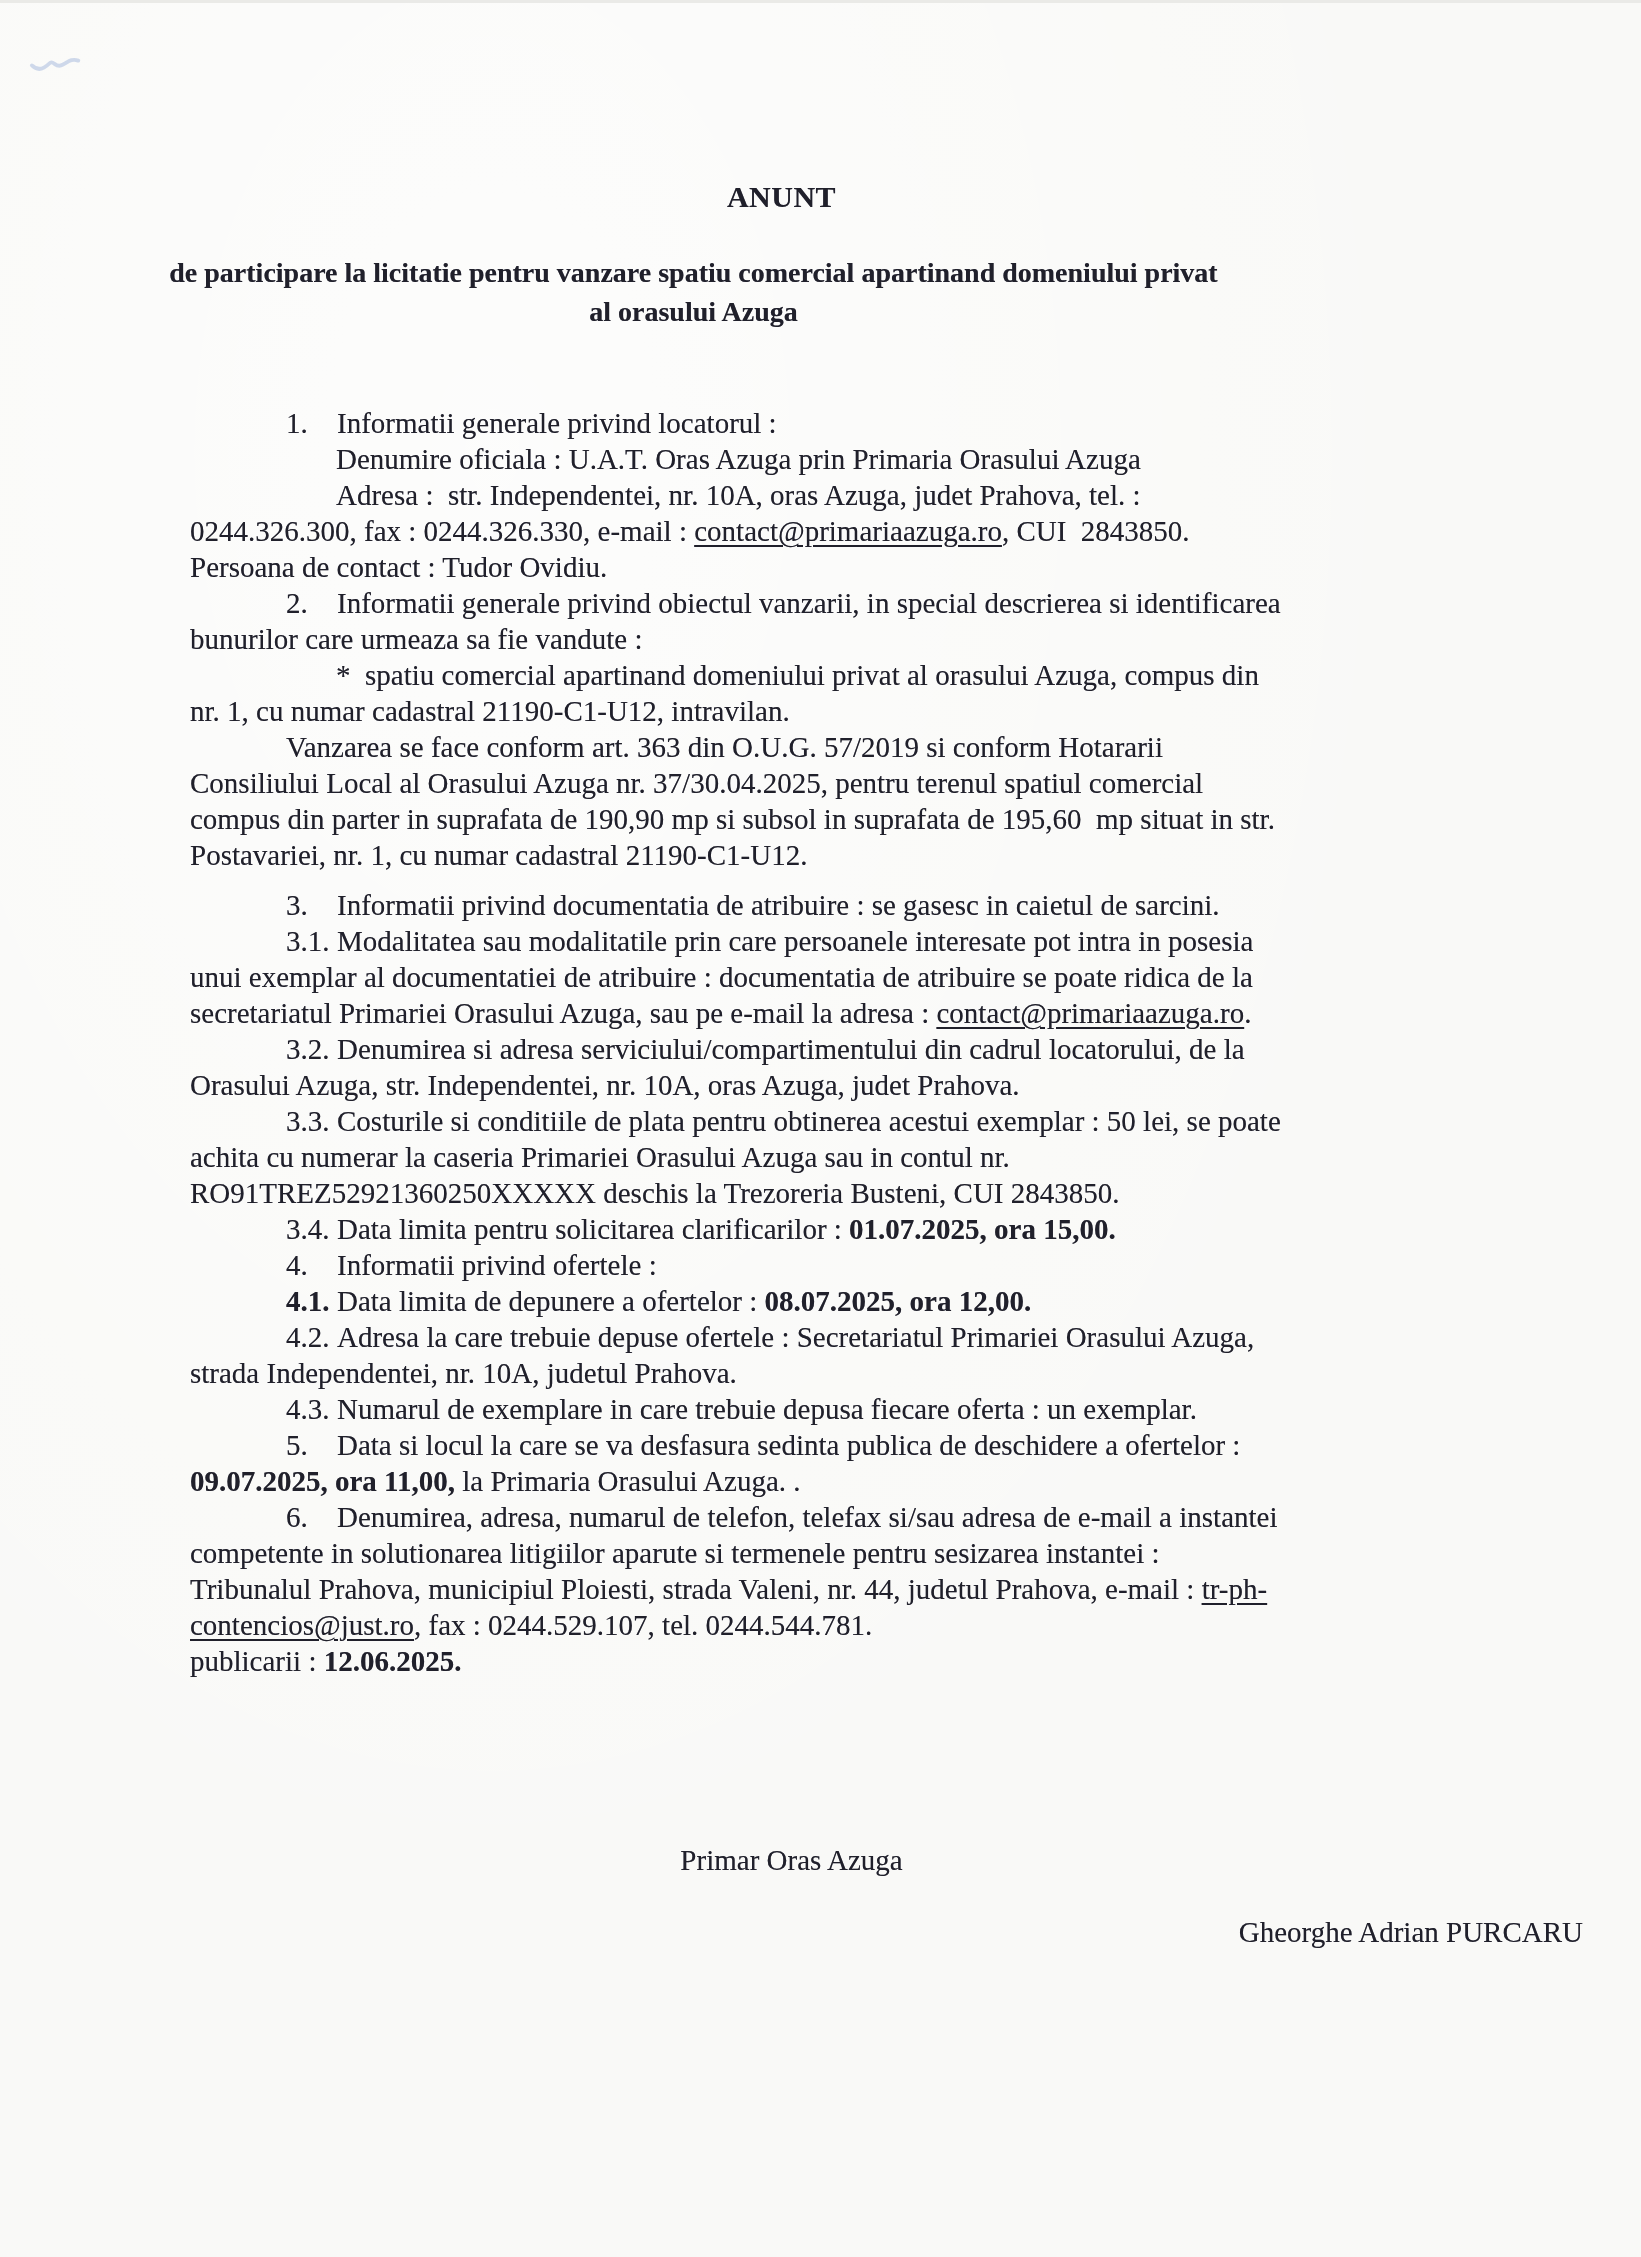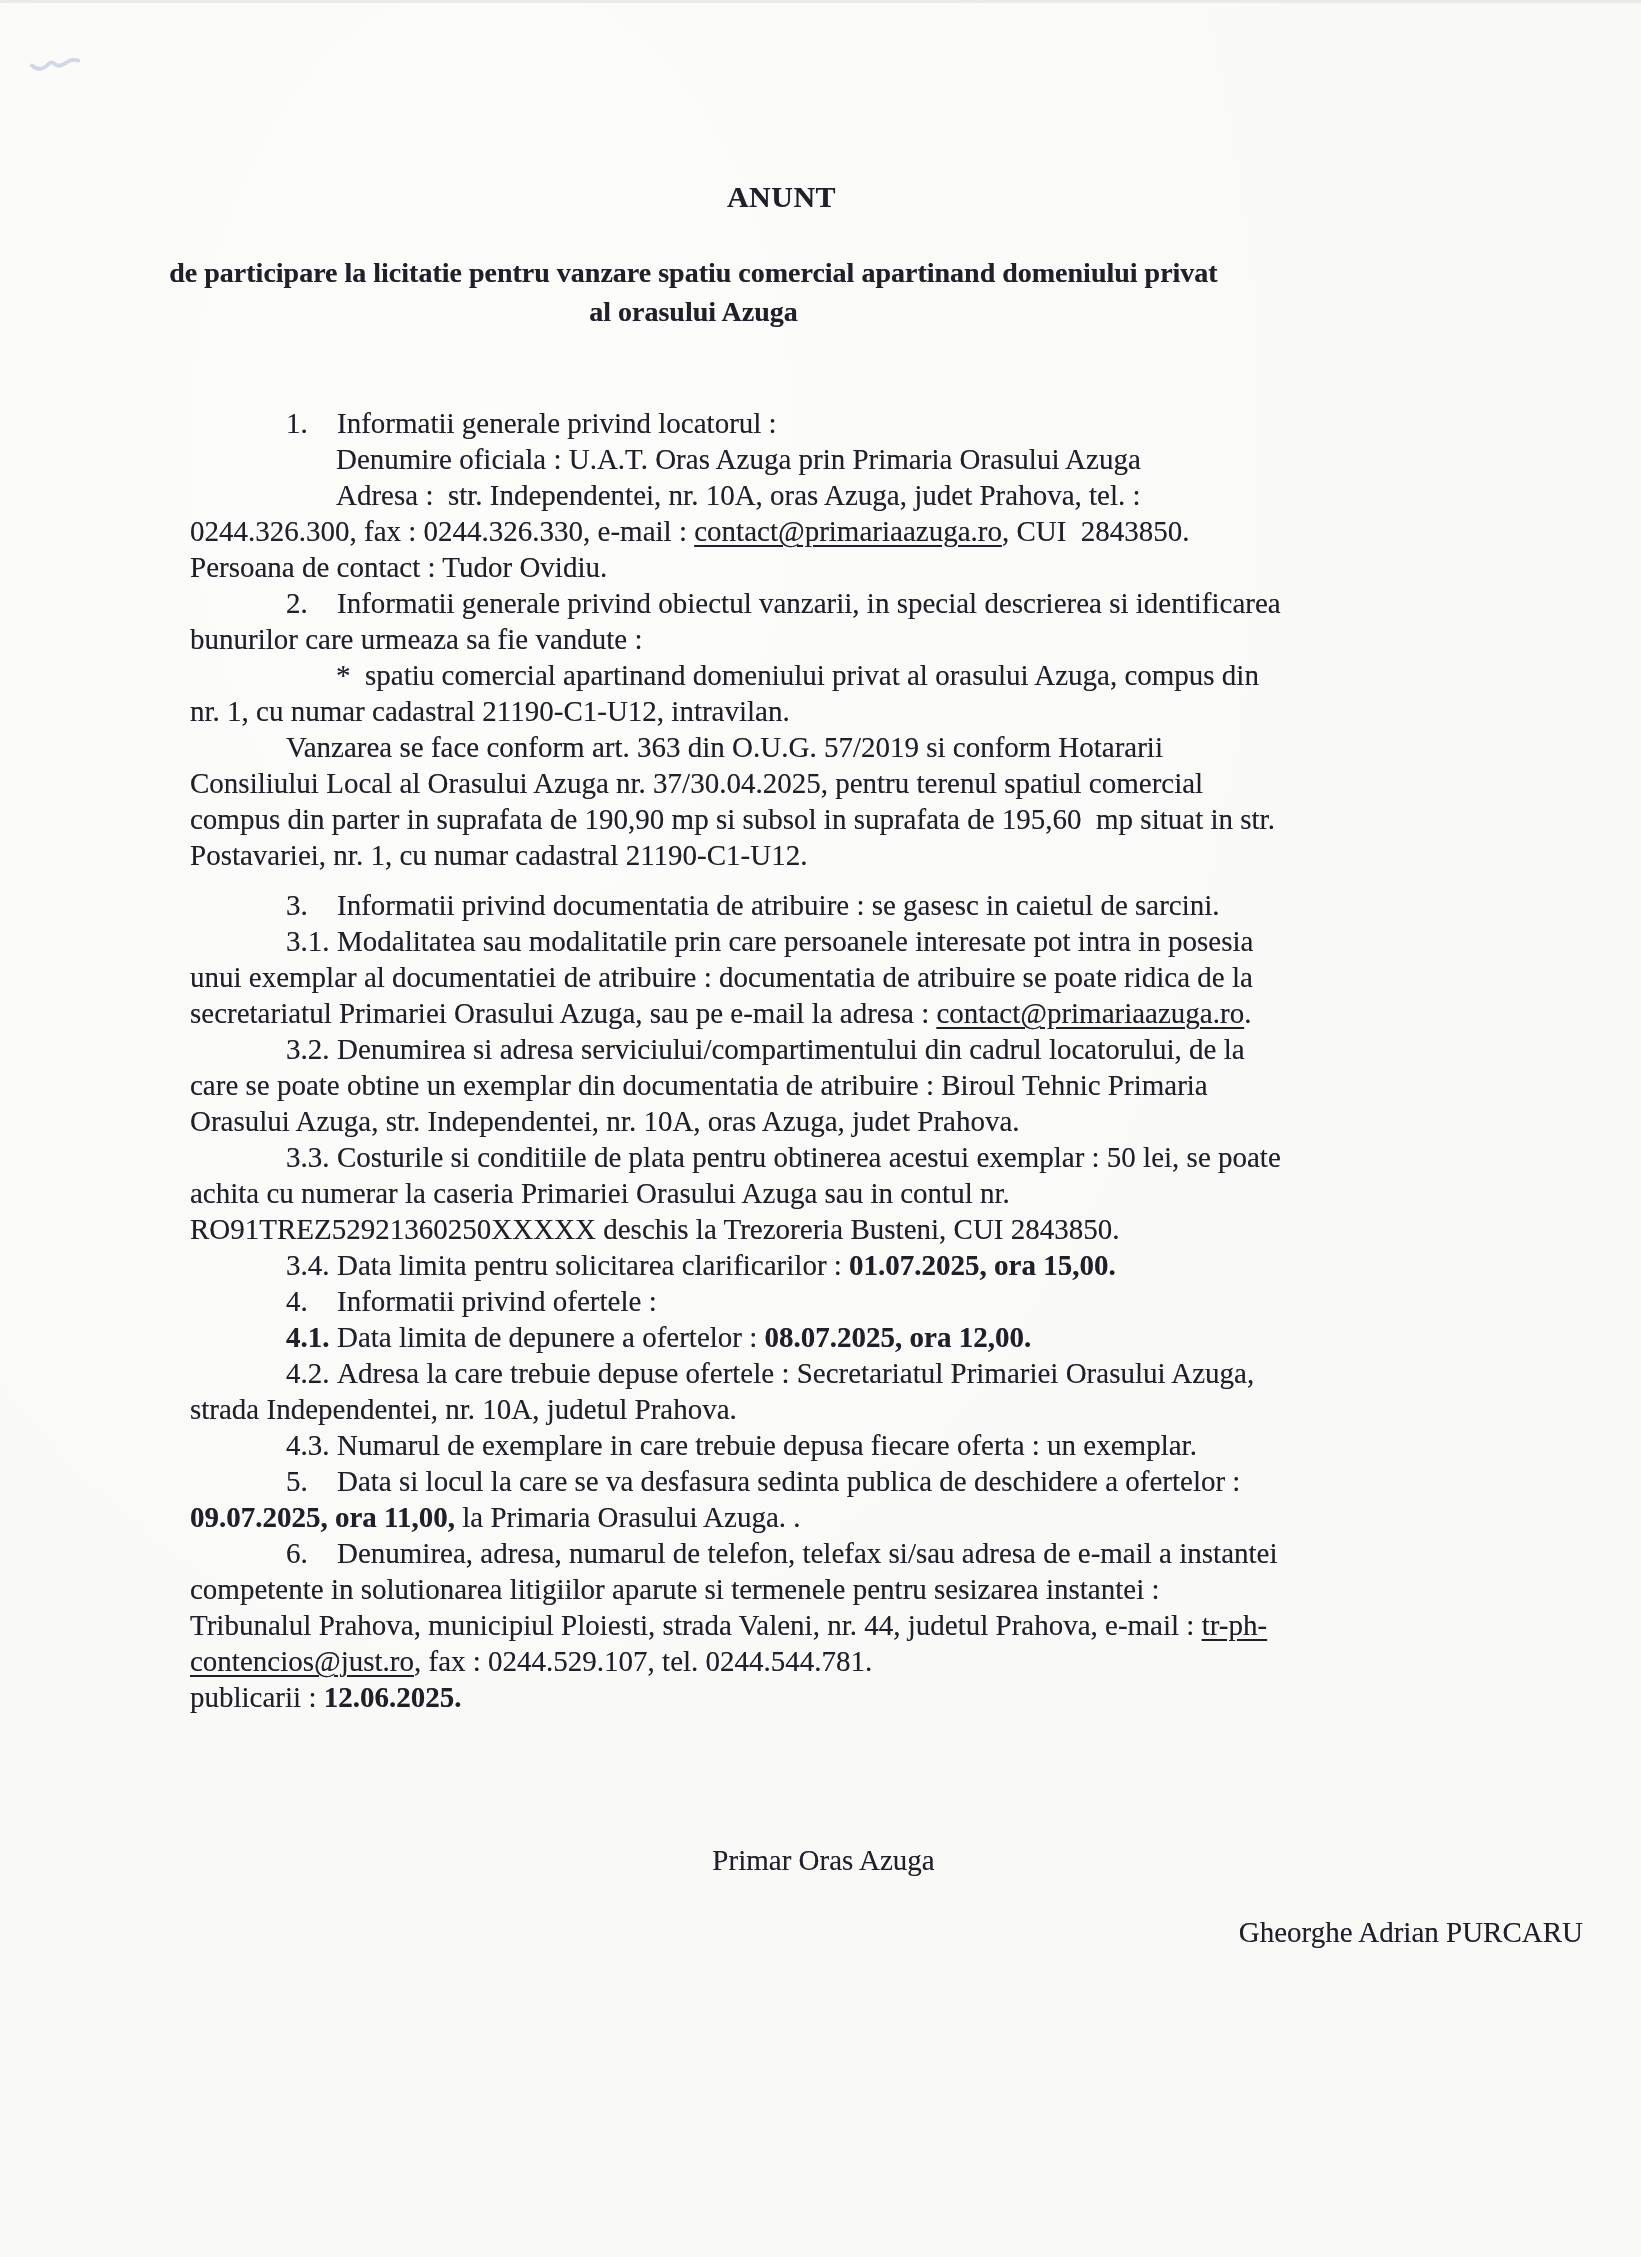--- a/index.html
+++ b/index.html
@@ -34,21 +34,21 @@
     font-size:29px; line-height:36px;
   }
   .doc-line { white-space:pre; }
   .num { display:inline-block; min-width:51px; }
   .b { font-weight:bold; }
   .u { text-decoration:underline; text-underline-offset:3.9px; text-decoration-thickness:1.9px; }
   .sig {
     position:absolute; left:0; width:1583px;
     text-align:center; font-size:29px;
   }
-  .sig-role { top:1844px;margin-left:32px; }
+  .sig-role { top:1844px; }
   .sig-name { top:1916px;text-align:right; }
 </style>
 </head>
 <body>
 
 <div class="page">
 
   <div class="scan-edge"></div>
 
   <svg class="pen-mark" width="58" height="31" viewBox="0 0 60 32">
@@ -74,21 +74,20 @@
       <div class="doc-line" style="padding-left: 0px;"><span>nr. 1, cu numar cadastral 21190-C1-U12, intravilan.</span></div>
       <div class="doc-line" style="padding-left: 96px;"><span>Vanzarea se face conform art. 363 din O.U.G. 57/2019 si conform Hotararii</span></div>
       <div class="doc-line" style="padding-left: 0px;"><span>Consiliului Local al Orasului Azuga nr. 37/30.04.2025, pentru terenul spatiul comercial</span></div>
       <div class="doc-line" style="padding-left: 0px;"><span>compus din parter in suprafata de 190,90 mp si subsol in suprafata de 195,60  mp situat in str.</span></div>
       <div class="doc-line" style="padding-left: 0px;"><span>Postavariei, nr. 1, cu numar cadastral 21190-C1-U12.</span></div>
       <div class="doc-line" style="padding-left: 96px; margin-top: 14px;"><span class="num">3.</span><span>Informatii privind documentatia de atribuire : se gasesc in caietul de sarcini.</span></div>
       <div class="doc-line" style="padding-left: 96px;"><span class="num">3.1.</span><span>Modalitatea sau modalitatile prin care persoanele interesate pot intra in posesia</span></div>
       <div class="doc-line" style="padding-left: 0px;"><span>unui exemplar al documentatiei de atribuire : documentatia de atribuire se poate ridica de la</span></div>
       <div class="doc-line" style="padding-left: 0px;"><span>secretariatul Primariei Orasului Azuga, sau pe e-mail la adresa : </span><span class="u">contact@primariaazuga.ro</span><span>.</span></div>
       <div class="doc-line" style="padding-left: 96px;"><span class="num">3.2.</span><span>Denumirea si adresa serviciului/compartimentului din cadrul locatorului, de la</span></div>
-      <div class="doc-line" style="padding-left: 0px;"><span>care se poate obtine un exemplar din documentatia de atribuire : Biroul Tehnic Primaria</span></div>
       <div class="doc-line" style="padding-left: 0px;"><span>Orasului Azuga, str. Independentei, nr. 10A, oras Azuga, judet Prahova.</span></div>
       <div class="doc-line" style="padding-left: 96px;"><span class="num">3.3.</span><span>Costurile si conditiile de plata pentru obtinerea acestui exemplar : 50 lei, se poate</span></div>
       <div class="doc-line" style="padding-left: 0px;"><span>achita cu numerar la caseria Primariei Orasului Azuga sau in contul nr.</span></div>
       <div class="doc-line" style="padding-left: 0px;"><span>RO91TREZ52921360250XXXXX deschis la Trezoreria Busteni, CUI 2843850.</span></div>
       <div class="doc-line" style="padding-left: 96px;"><span class="num">3.4.</span><span>Data limita pentru solicitarea clarificarilor : </span><span class="b">01.07.2025, ora 15,00.</span></div>
       <div class="doc-line" style="padding-left: 96px;"><span class="num">4.</span><span>Informatii privind ofertele :</span></div>
       <div class="doc-line" style="padding-left: 96px;"><span class="num b">4.1.</span><span>Data limita de depunere a ofertelor : </span><span class="b">08.07.2025, ora 12,00.</span></div>
       <div class="doc-line" style="padding-left: 96px;"><span class="num">4.2.</span><span>Adresa la care trebuie depuse ofertele : Secretariatul Primariei Orasului Azuga,</span></div>
       <div class="doc-line" style="padding-left: 0px;"><span>strada Independentei, nr. 10A, judetul Prahova.</span></div>
       <div class="doc-line" style="padding-left: 96px;"><span class="num">4.3.</span><span>Numarul de exemplare in care trebuie depusa fiecare oferta : un exemplar.</span></div>

